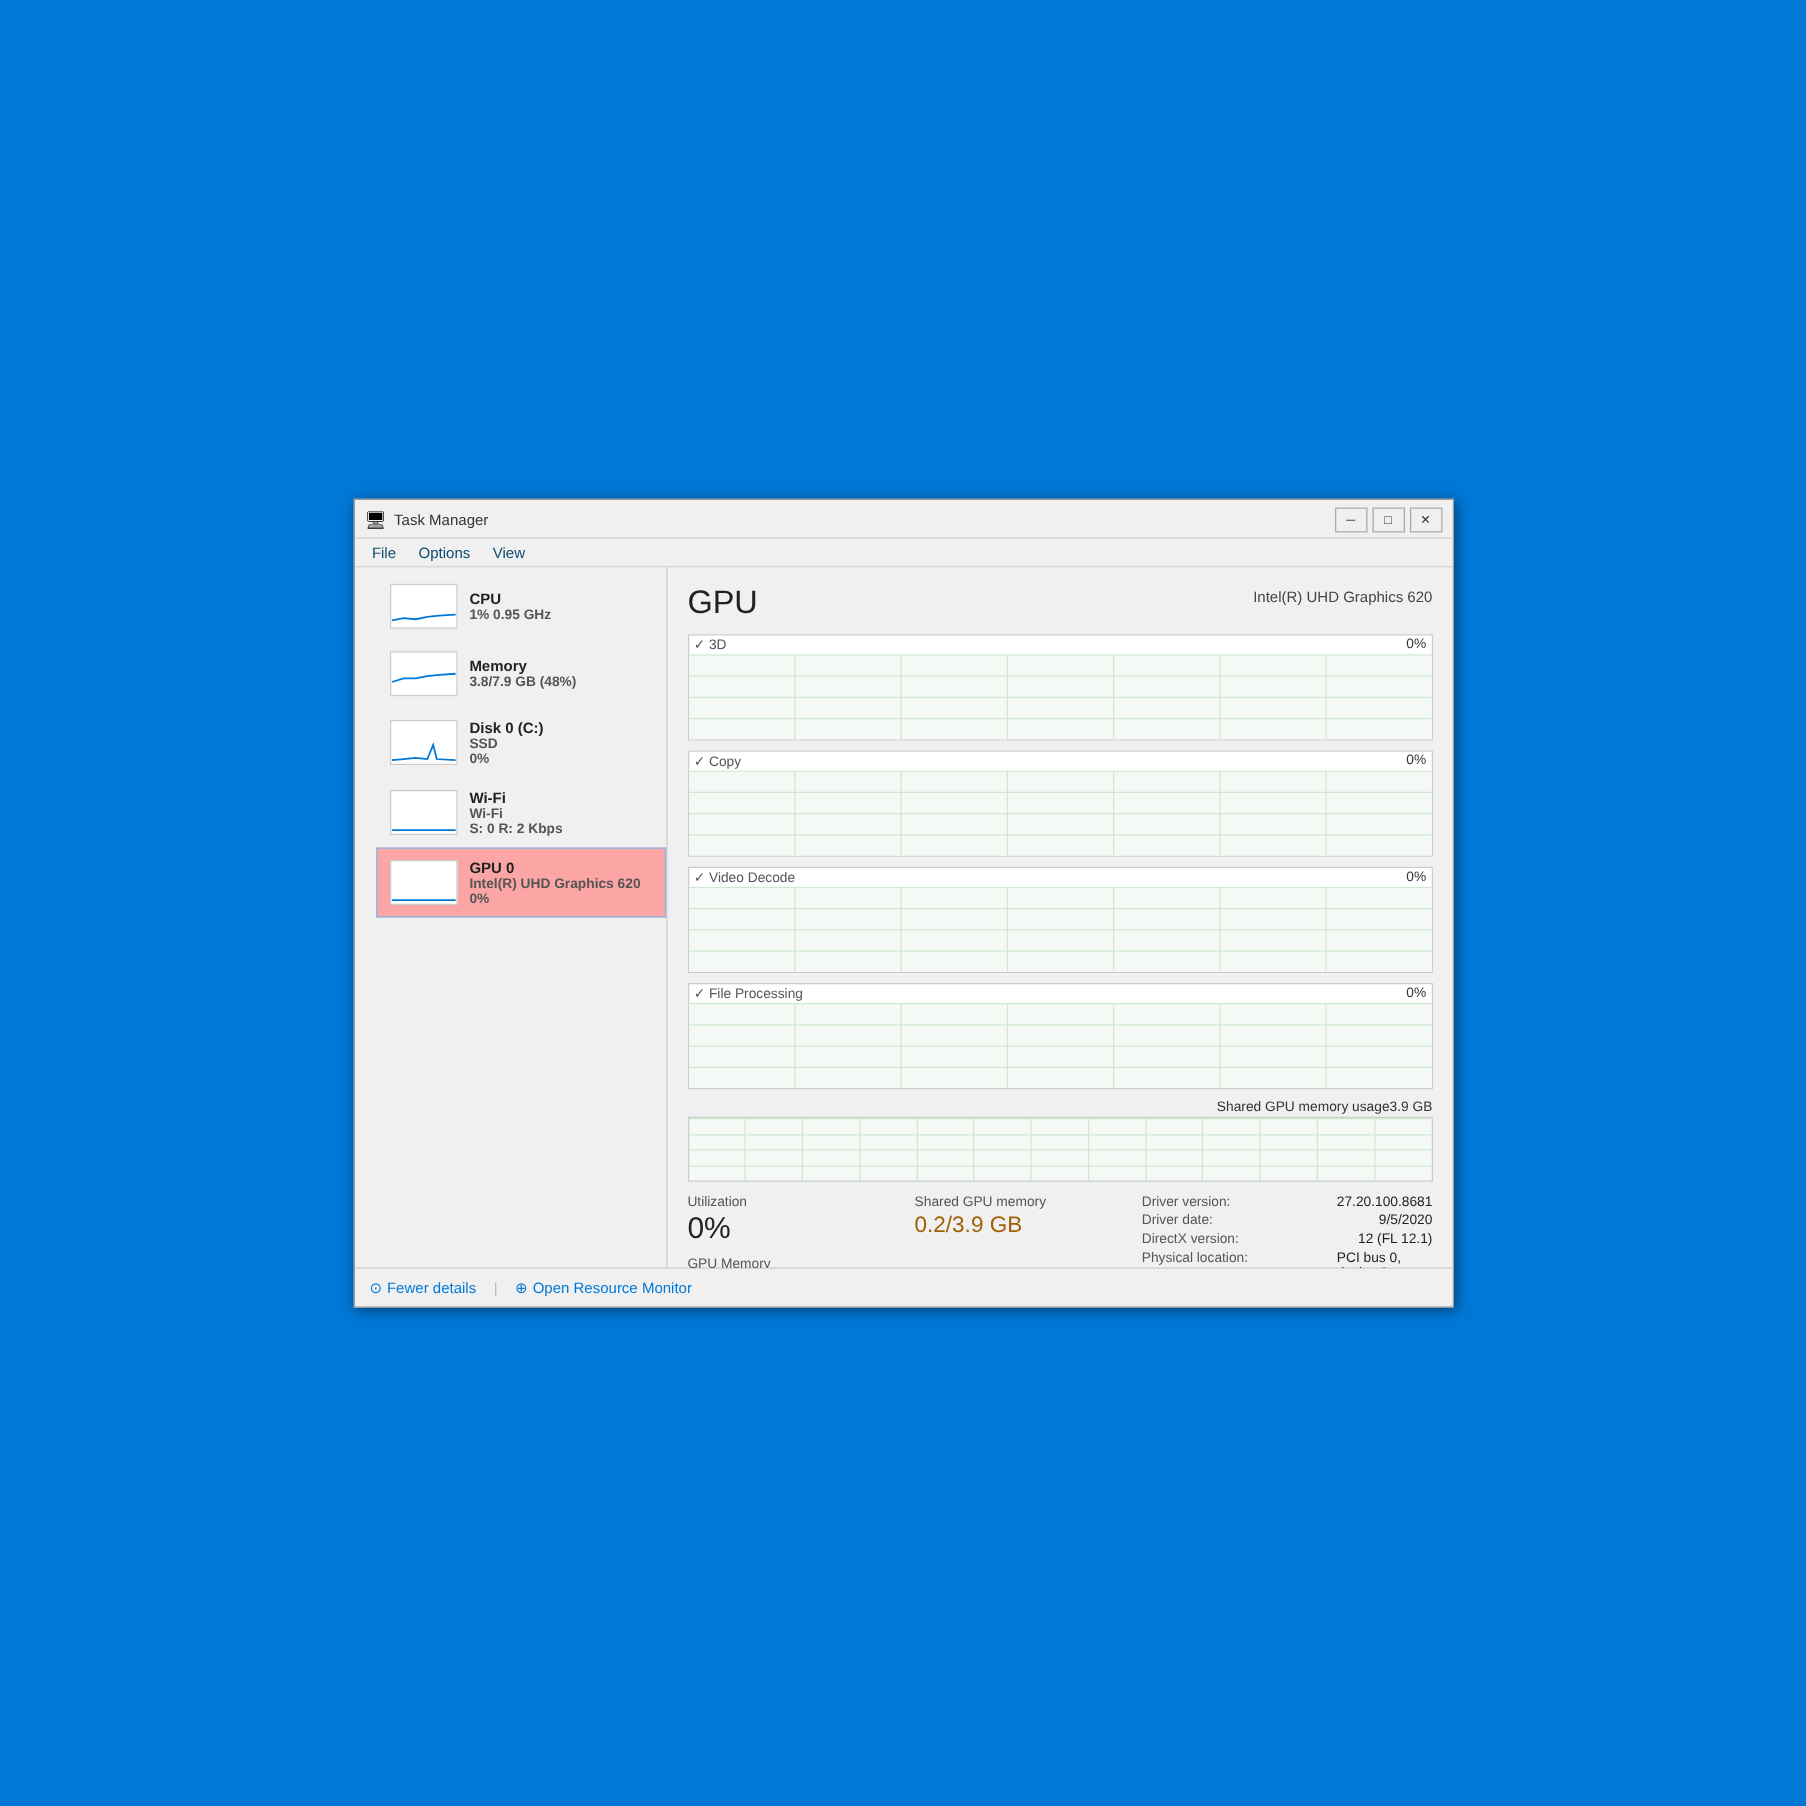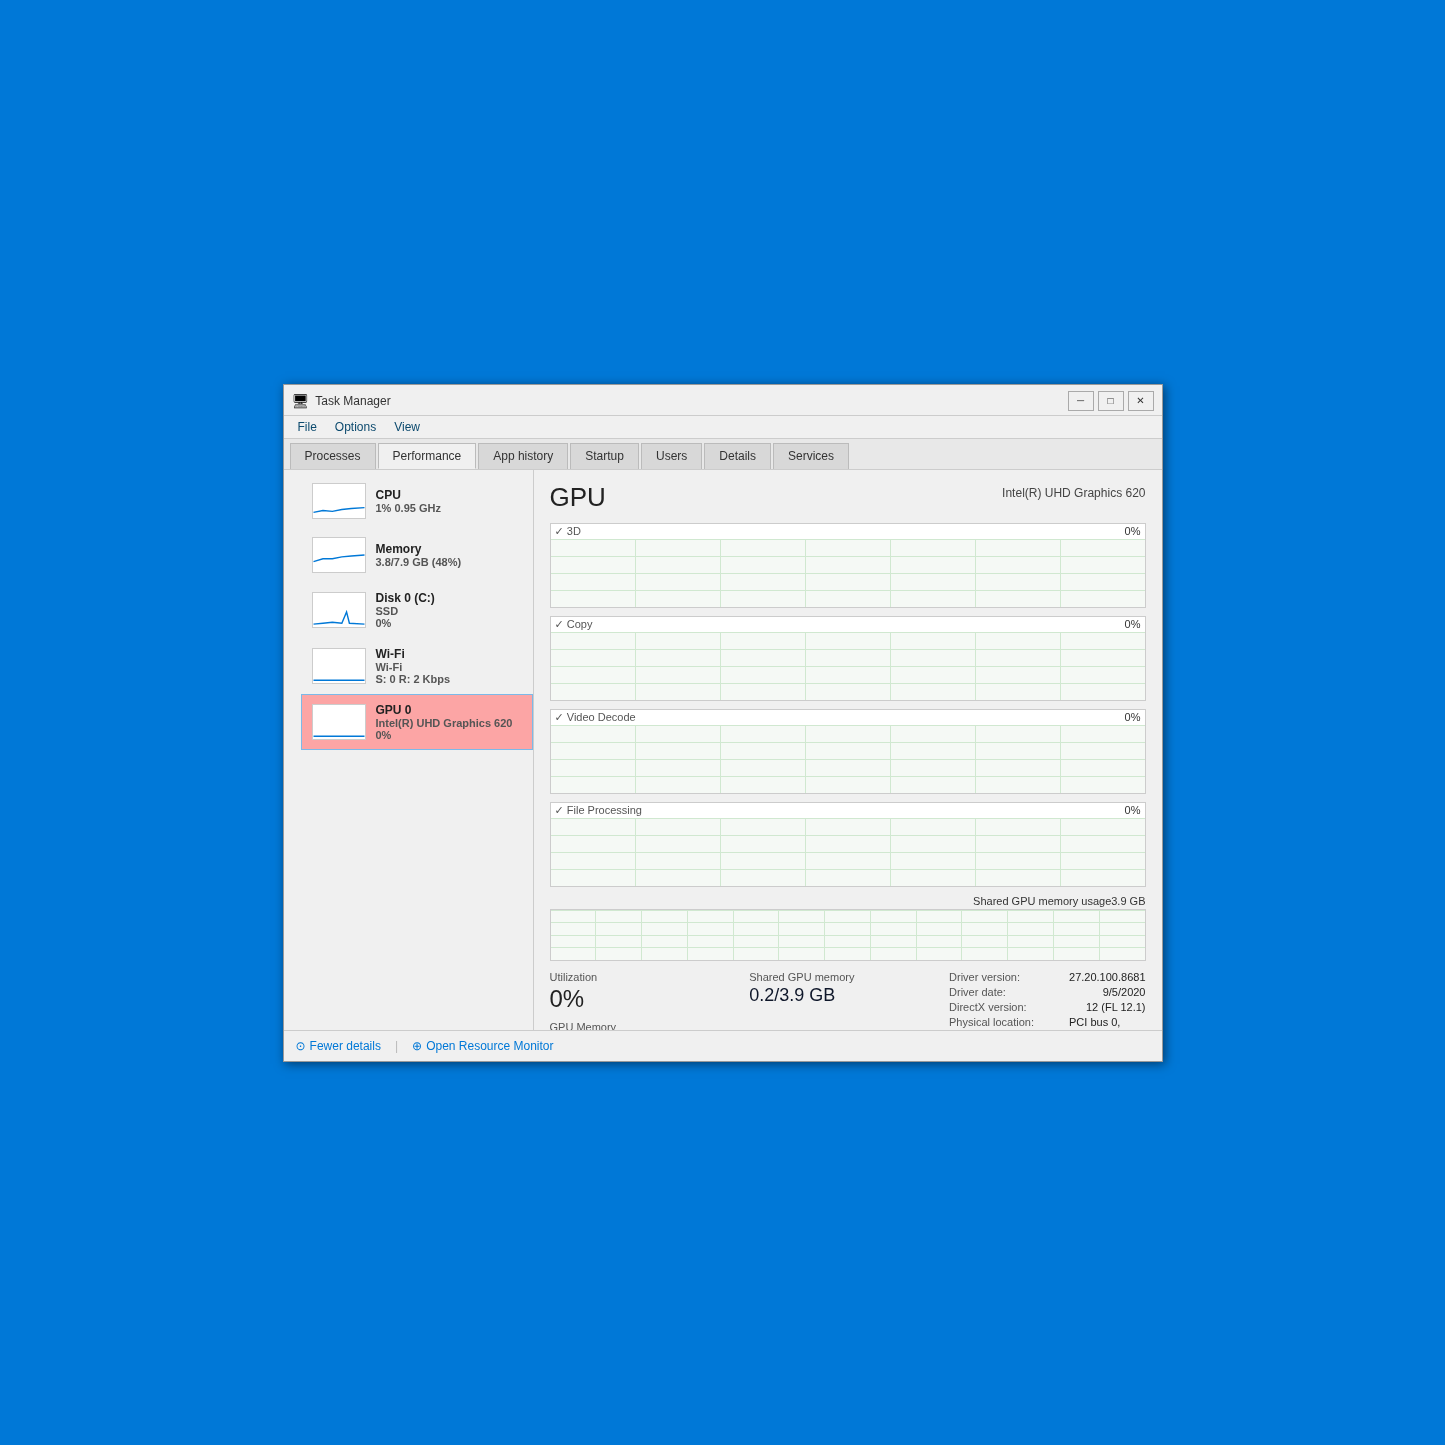--- a/index.html
+++ b/index.html
@@ -269,39 +269,40 @@
 
     .stat-value {
       font-size: 24px;
       font-weight: 300;
       color: #222;
     }
 
     .stat-value-small {
       font-size: 18px;
       font-weight: 300;
-      color: #0f172a;
+      color: #a16207;
     }
 
     .stat-sub-label {
       font-size: 11px;
       color: #555;
       margin-top: 8px;
       margin-bottom: 2px;
     }
 
     .detail-table {
       font-size: 11px;
       color: #333;
     }
 
     .detail-row {
       display: flex;
       justify-content: space-between;
       margin-bottom: 3px;
+      gap: 36px;
     }
 
     .detail-key { color: #555; min-width: 120px; }
     .detail-val { color: #222; }
 
     .footer {
       border-top: 1px solid #ccc;
       padding: 8px 12px;
       display: flex;
       align-items: center;
@@ -343,29 +344,20 @@
       <button class="title-btn close">✕</button>
     </div>
   </div>
 
   <div class="menu-bar">
     <span class="menu-item">File</span>
     <span class="menu-item">Options</span>
     <span class="menu-item">View</span>
   </div>
 
-  <div class="tabs">
-    <div class="tab">Processes</div>
-    <div class="tab active">Performance</div>
-    <div class="tab">App history</div>
-    <div class="tab">Startup</div>
-    <div class="tab">Users</div>
-    <div class="tab">Details</div>
-    <div class="tab">Services</div>
-  </div>
 
   <div class="content">
 
     <div class="sidebar">
 
       <div class="sidebar-item">
         <div class="sidebar-thumbnail">
           <svg viewBox="0 0 54 36" style="width:100%;height:100%;">
             <polyline points="0,30 10,28 20,29 30,27 40,26 54,25" fill="none" stroke="#0078d7" stroke-width="1.5"></polyline>
           </svg>

